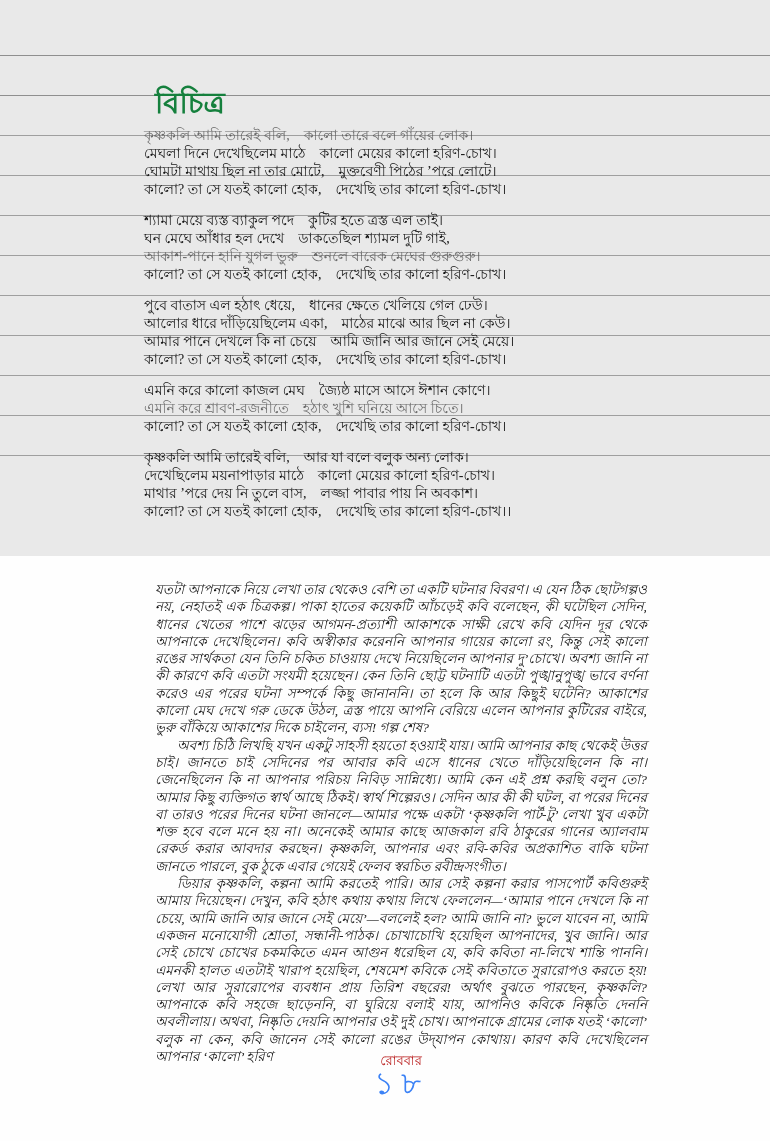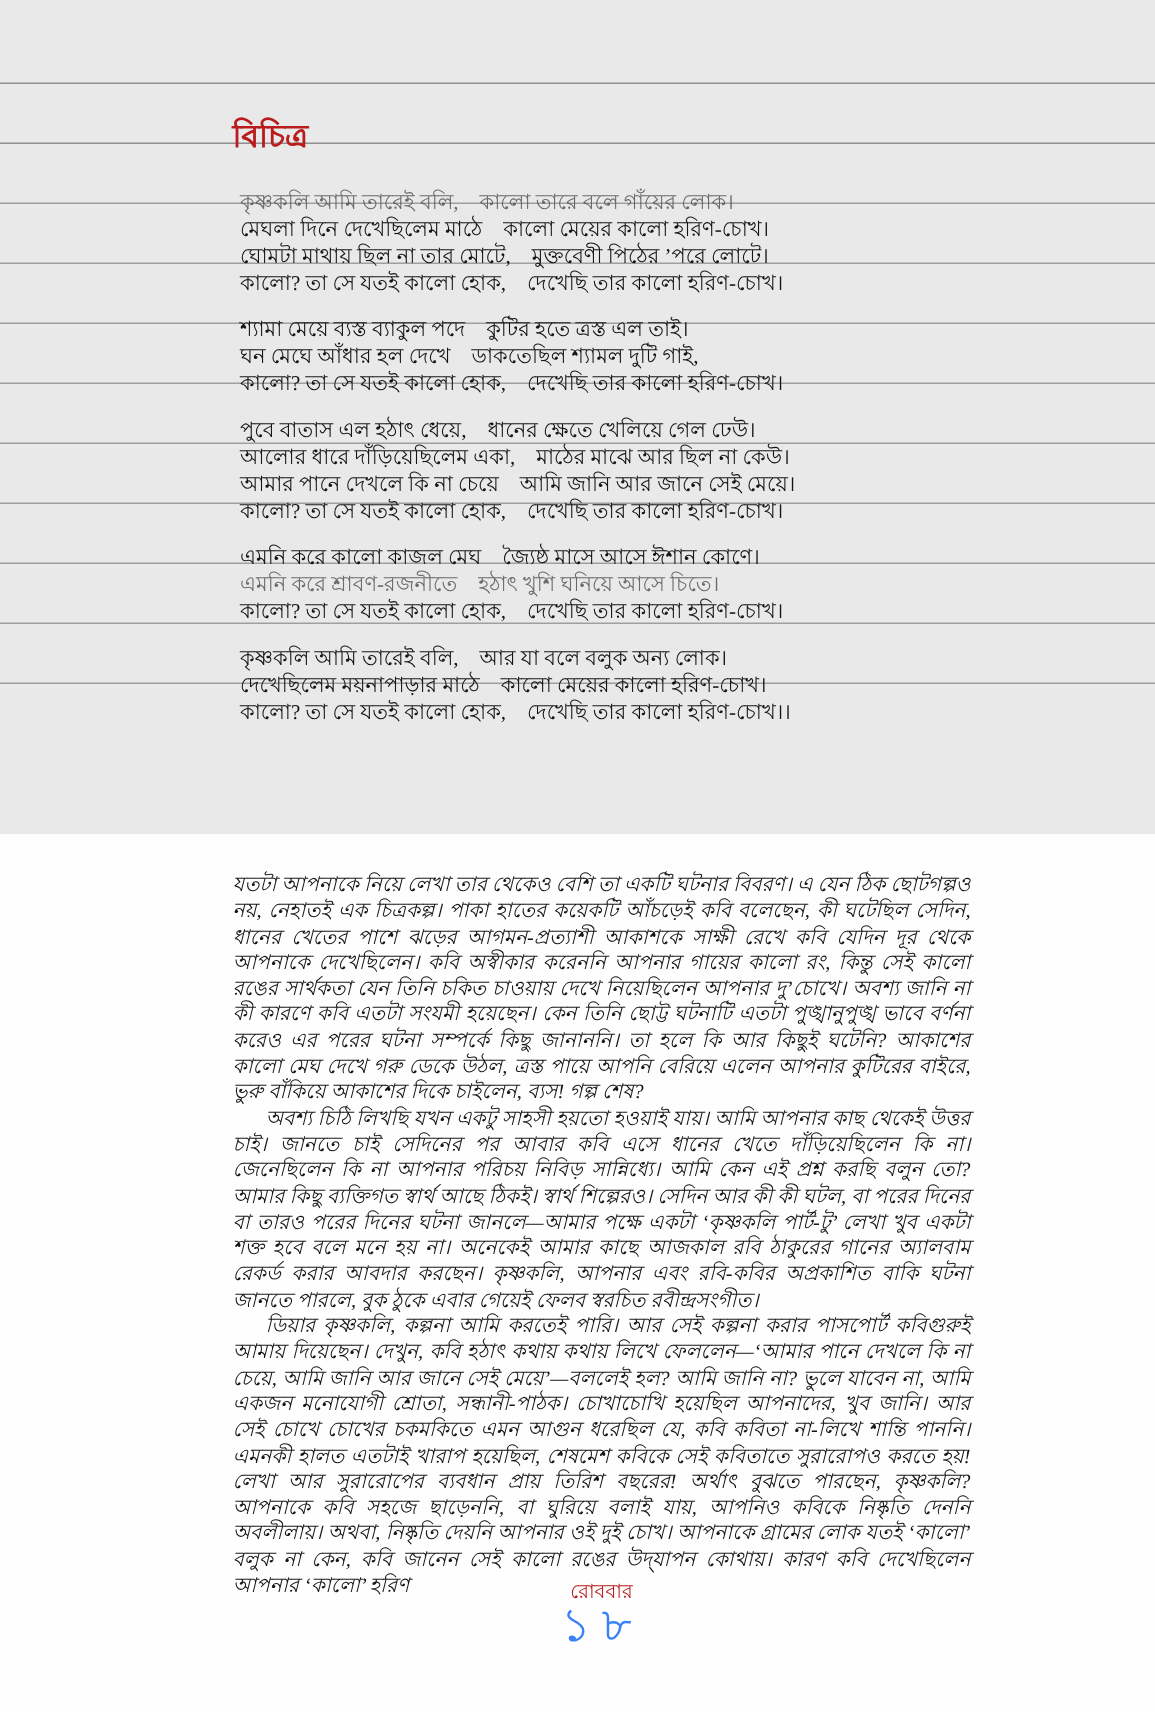--- a/index.html
+++ b/index.html
@@ -4,24 +4,24 @@
 <style>
   html,body{margin:0;padding:0;}
   body{width:770px;height:1141px;background:#ffffff;font-family:"Liberation Serif","DejaVu Serif",serif;}
   .page{position:relative;width:770px;height:1141px;background:#fefefe;overflow:hidden;}
 
   
   .poem-panel{position:absolute;left:0;top:0;width:770px;height:556px;background:#e9e9e9;}
   .rule{position:absolute;left:0;width:770px;height:1px;background:#9f9f9f;z-index:1;}
   .rule.dark{background:#8f8f8f;}
 
-  .title{position:absolute;left:155px;top:78px;margin:0;font-size:21px;line-height:26px;
-         font-weight:bold;color:#b91c1c;z-index:2;}
+  .title{position:absolute;left:155px;top:90px;margin:0;font-size:29px;line-height:26px;
+         font-weight:bold;color:#15803d;z-index:2;}
 
-  .poem{position:absolute;left:160px;top:127px;z-index:2;color:#141414;font-size:14px;}
+  .poem{position:absolute;left:144px;top:127px;z-index:2;color:#141414;font-size:14px;}
   .stanza{line-height:18px;margin-bottom:13px;}
   .pline{white-space:pre;}
   .pline.faded{color:#4c4c4c;opacity:.8;}
 
   
   .article{position:absolute;left:155px;top:581px;width:492px;z-index:2;
            font-size:13.5px;line-height:17.3px;color:#151515;text-align:justify;font-style:italic;}
   .para{margin:0;text-indent:22px;}
   .para.first{text-indent:0;}
 
@@ -53,36 +53,38 @@
     <div class="poem">
       <div class="stanza">
         <div class="pline faded">কৃষ্ণকলি আমি তারেই বলি, কালো তারে বলে গাঁয়ের লোক।</div>
         <div class="pline">মেঘলা দিনে দেখেছিলেম মাঠে কালো মেয়ের কালো হরিণ-চোখ।</div>
         <div class="pline">ঘোমটা মাথায় ছিল না তার মোটে, মুক্তবেণী পিঠের ’পরে লোটে।</div>
         <div class="pline">কালো? তা সে যতই কালো হোক, দেখেছি তার কালো হরিণ-চোখ।</div>
       </div>
       <div class="stanza">
         <div class="pline">শ্যামা মেয়ে ব্যস্ত ব্যাকুল পদে কুটির হতে ত্রস্ত এল তাই।</div>
         <div class="pline">ঘন মেঘে আঁধার হল দেখে ডাকতেছিল শ্যামল দুটি গাই,</div>
+        <div class="pline faded">আকাশ-পানে হানি যুগল ভুরু শুনলে বারেক মেঘের গুরুগুরু।</div>
         <div class="pline">কালো? তা সে যতই কালো হোক, দেখেছি তার কালো হরিণ-চোখ।</div>
       </div>
       <div class="stanza">
         <div class="pline">পুবে বাতাস এল হঠাৎ ধেয়ে, ধানের ক্ষেতে খেলিয়ে গেল ঢেউ।</div>
         <div class="pline">আলোর ধারে দাঁড়িয়েছিলেম একা, মাঠের মাঝে আর ছিল না কেউ।</div>
         <div class="pline">আমার পানে দেখলে কি না চেয়ে আমি জানি আর জানে সেই মেয়ে।</div>
         <div class="pline">কালো? তা সে যতই কালো হোক, দেখেছি তার কালো হরিণ-চোখ।</div>
       </div>
       <div class="stanza">
         <div class="pline">এমনি করে কালো কাজল মেঘ জ্যৈষ্ঠ মাসে আসে ঈশান কোণে।</div>
         <div class="pline faded">এমনি করে শ্রাবণ-রজনীতে হঠাৎ খুশি ঘনিয়ে আসে চিতে।</div>
         <div class="pline">কালো? তা সে যতই কালো হোক, দেখেছি তার কালো হরিণ-চোখ।</div>
       </div>
       <div class="stanza">
         <div class="pline">কৃষ্ণকলি আমি তারেই বলি, আর যা বলে বলুক অন্য লোক।</div>
         <div class="pline">দেখেছিলেম ময়নাপাড়ার মাঠে কালো মেয়ের কালো হরিণ-চোখ।</div>
+        <div class="pline">মাথার ’পরে দেয় নি তুলে বাস, লজ্জা পাবার পায় নি অবকাশ।</div>
         <div class="pline">কালো? তা সে যতই কালো হোক, দেখেছি তার কালো হরিণ-চোখ।।</div>
       </div>
     </div>
   </div>
 
   <div class="article">
     <p class="para first">যতটা আপনাকে নিয়ে লেখা তার থেকেও বেশি তা একটি ঘটনার বিবরণ। এ যেন ঠিক ছোটগল্পও নয়, নেহাতই এক চিত্রকল্প। পাকা হাতের কয়েকটি আঁচড়েই কবি বলেছেন, কী ঘটেছিল সেদিন, ধানের খেতের পাশে ঝড়ের আগমন-প্রত্যাশী আকাশকে সাক্ষী রেখে কবি যেদিন দূর থেকে আপনাকে দেখেছিলেন। কবি অস্বীকার করেননি আপনার গায়ের কালো রং, কিন্তু সেই কালো রঙের সার্থকতা যেন তিনি চকিত চাওয়ায় দেখে নিয়েছিলেন আপনার দু’চোখে। অবশ্য জানি না কী কারণে কবি এতটা সংযমী হয়েছেন। কেন তিনি ছোট্ট ঘটনাটি এতটা পুঙ্খানুপুঙ্খ ভাবে বর্ণনা করেও এর পরের ঘটনা সম্পর্কে কিছু জানাননি। তা হলে কি আর কিছুই ঘটেনি? আকাশের কালো মেঘ দেখে গরু ডেকে উঠল, ত্রস্ত পায়ে আপনি বেরিয়ে এলেন আপনার কুটিরের বাইরে, ভুরু বাঁকিয়ে আকাশের দিকে চাইলেন, ব্যস! গল্প শেষ?</p>
     <p class="para">অবশ্য চিঠি লিখছি যখন একটু সাহসী হয়তো হওয়াই যায়। আমি আপনার কাছ থেকেই উত্তর চাই। জানতে চাই সেদিনের পর আবার কবি এসে ধানের খেতে দাঁড়িয়েছিলেন কি না। জেনেছিলেন কি না আপনার পরিচয় নিবিড় সান্নিধ্যে। আমি কেন এই প্রশ্ন করছি বলুন তো? আমার কিছু ব্যক্তিগত স্বার্থ আছে ঠিকই। স্বার্থ শিল্পেরও। সেদিন আর কী কী ঘটল, বা পরের দিনের বা তারও পরের দিনের ঘটনা জানলে—আমার পক্ষে একটা ‘কৃষ্ণকলি পার্ট-টু’ লেখা খুব একটা শক্ত হবে বলে মনে হয় না। অনেকেই আমার কাছে আজকাল রবি ঠাকুরের গানের অ্যালবাম রেকর্ড করার আবদার করছেন। কৃষ্ণকলি, আপনার এবং রবি-কবির অপ্রকাশিত বাকি ঘটনা জানতে পারলে, বুক ঠুকে এবার গেয়েই ফেলব স্বরচিত রবীন্দ্রসংগীত।</p>
     <p class="para">ডিয়ার কৃষ্ণকলি, কল্পনা আমি করতেই পারি। আর সেই কল্পনা করার পাসপোর্ট কবিগুরুই আমায় দিয়েছেন। দেখুন, কবি হঠাৎ কথায় কথায় লিখে ফেললেন—‘আমার পানে দেখলে কি না চেয়ে, আমি জানি আর জানে সেই মেয়ে’—বললেই হল? আমি জানি না? ভুলে যাবেন না, আমি একজন মনোযোগী শ্রোতা, সন্ধানী-পাঠক। চোখাচোখি হয়েছিল আপনাদের, খুব জানি। আর সেই চোখে চোখের চকমকিতে এমন আগুন ধরেছিল যে, কবি কবিতা না-লিখে শান্তি পাননি। এমনকী হালত এতটাই খারাপ হয়েছিল, শেষমেশ কবিকে সেই কবিতাতে সুরারোপও করতে হয়! লেখা আর সুরারোপের ব্যবধান প্রায় তিরিশ বছরের! অর্থাৎ বুঝতে পারছেন, কৃষ্ণকলি? আপনাকে কবি সহজে ছাড়েননি, বা ঘুরিয়ে বলাই যায়, আপনিও কবিকে নিষ্কৃতি দেননি অবলীলায়। অথবা, নিষ্কৃতি দেয়নি আপনার ওই দুই চোখ। আপনাকে গ্রামের লোক যতই ‘কালো’ বলুক না কেন, কবি জানেন সেই কালো রঙের উদ্‌যাপন কোথায়। কারণ কবি দেখেছিলেন আপনার ‘কালো’ হরিণ</p>
   </div>

